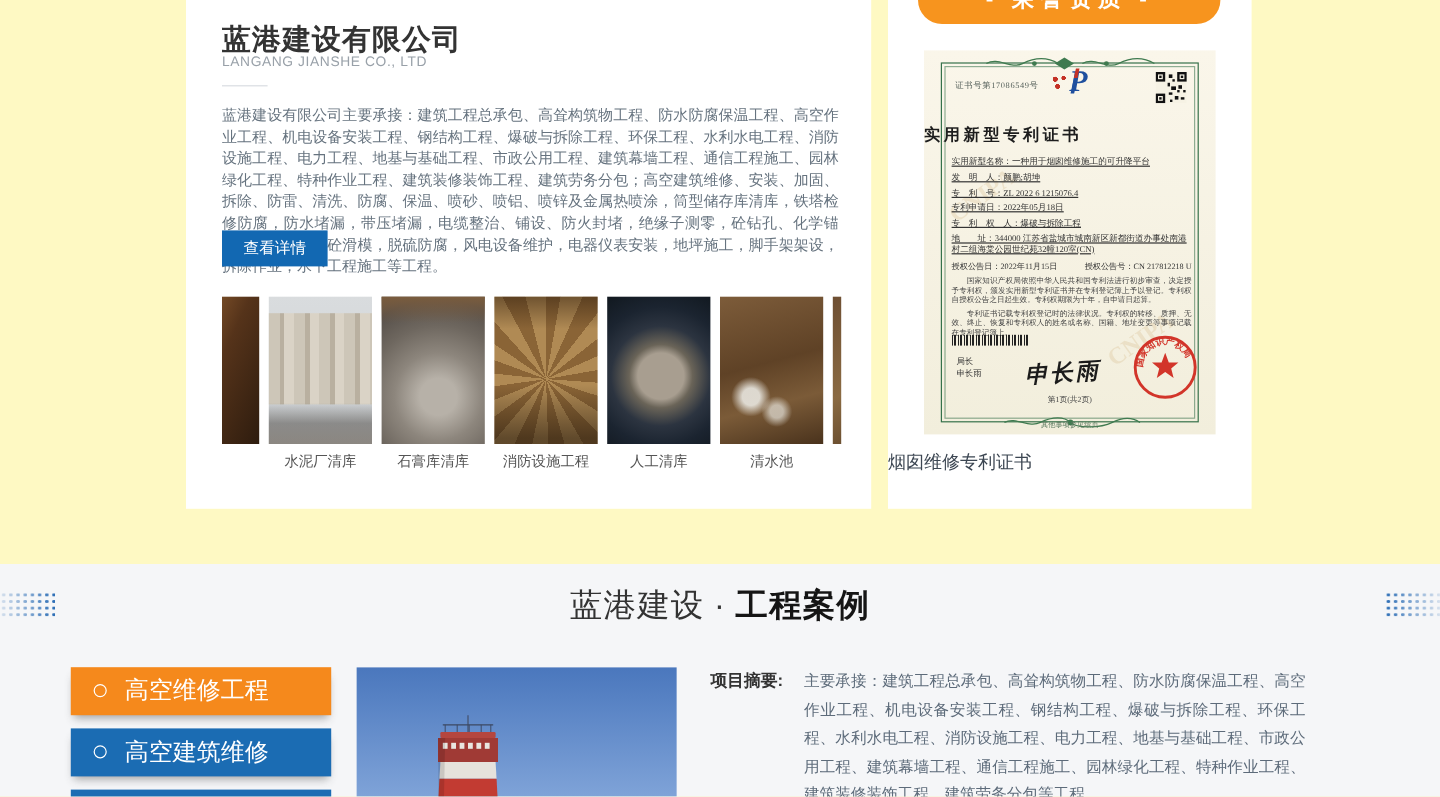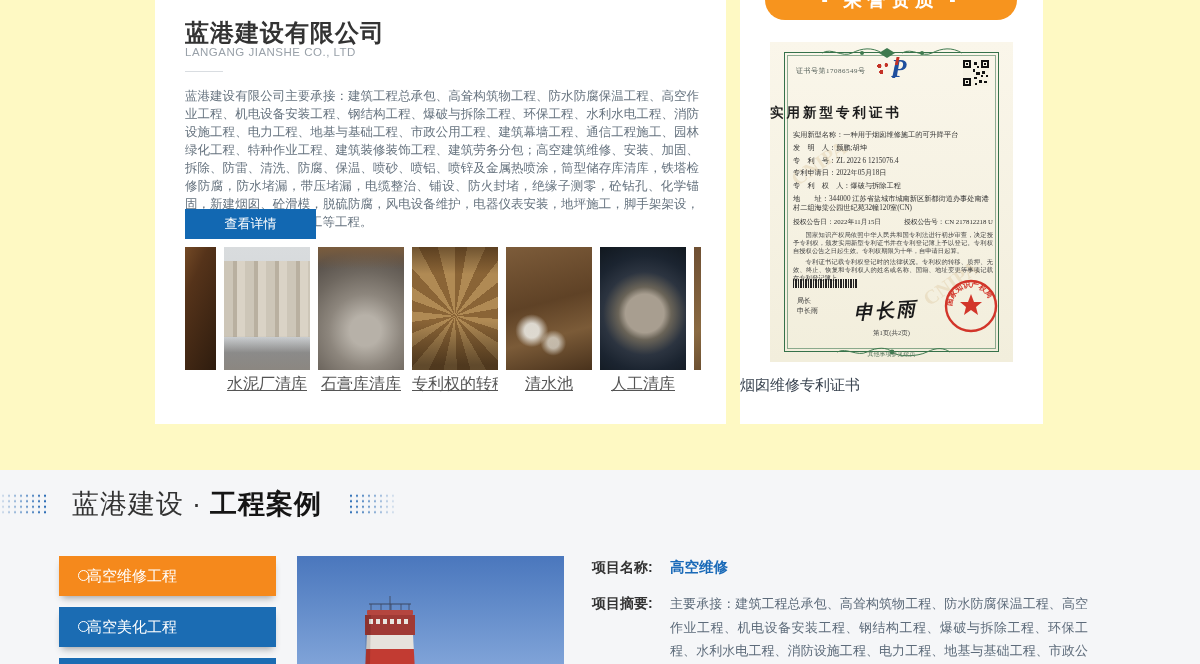--- a/index.html
+++ b/index.html
@@ -6,28 +6,28 @@
   body { font-family:"Liberation Sans","DejaVu Sans",sans-serif; background:#e8e8e8; }
   .stage { position:relative; width:1200px; height:664px; overflow:hidden; background:#fef9c3; }
   .bottom-band { position:absolute; left:0; top:470px; width:1200px; height:194px; background:#f5f6f8; }
 
   
   .left-panel { position:absolute; left:155px; top:0; width:571px; height:424px; background:#fff; }
   .company-name { position:absolute; left:30px; top:17px; font-size:24px; font-weight:bold; color:#333; letter-spacing:1px; }
   .company-en { position:absolute; left:30px; top:46px; font-size:11.5px; color:#99a1a9; letter-spacing:.5px; }
   .divider { position:absolute; left:30px; top:71px; width:38px; height:1px; background:#d9dde1; }
   .company-intro { position:absolute; left:30px; top:87px; width:514px; font-size:12.5px; line-height:18px; color:#66737f; text-align:justify; }
-  .detail-btn { position:absolute; left:30px; top:209px; width:131px; height:30px; background:#1268b2; color:#fff; font-size:13px; text-align:center; line-height:30px; cursor:pointer; border:none; font-family:inherit; }
+  .detail-btn { position:absolute; left:30px; top:192px; width:88px; height:30px; background:#1268b2; color:#fff; font-size:13px; text-align:center; line-height:30px; cursor:pointer; border:none; font-family:inherit; }
 
   
   .carousel { position:absolute; left:30px; top:247px; width:516px; height:151px; overflow:hidden; }
   .car-track { display:flex; gap:8px; margin-left:-55px; }
   .car-item { flex:0 0 86px; width:86px; }
   .car-img { width:86px; height:123px; }
-  .car-cap { height:28px; line-height:28px; background:#fff; font-size:16px; color:#555; text-align:center; white-space:nowrap; overflow:hidden;text-decoration:underline; }
+  .car-cap { height:28px; line-height:28px; background:#fff; font-size:12px; color:#555; text-align:center; white-space:nowrap; overflow:hidden; }
   .ph1 { background:linear-gradient(115deg,#f4eee4 0%,#e9ddc9 8%,#8a5a2e 26%,#55331a 55%,#2e1c0e 100%); }
   .ph2 { background-image:
       linear-gradient(180deg,rgba(58,52,46,0) 72%,rgba(58,52,46,.45) 86%,rgba(96,86,74,.6) 100%),
       repeating-linear-gradient(90deg,#cdc6b8 0 9px,#b9b0a0 9px 13px,#dad3c6 13px 21px),
       linear-gradient(#d9dcde,#ccd0d3);
     background-size:100% 100%,100% 62%,100% 100%;
     background-position:0 0,0 30%,0 0; background-repeat:no-repeat; }
   .ph3 { background:linear-gradient(180deg,#7a5c3e 0%,rgba(122,92,62,0) 18%),
       radial-gradient(circle at 55% 68%,#b7b1a8 0 16%,#8d867d 38%,#6e675f 62%,#57504a 85%,#63543f 100%); }
   .ph4 { background:linear-gradient(180deg,rgba(46,28,12,.5) 0%,rgba(46,28,12,0) 22%,rgba(30,20,10,0) 60%,rgba(30,20,10,.55) 96%),
@@ -49,45 +49,45 @@
   .cert-no { position:absolute; left:26px; top:24px; font-size:7px; color:#55605a; letter-spacing:.5px; }
   .qr { position:absolute; right:24px; top:18px; }
   .cnipa { position:absolute; left:53%; top:14px; transform:translateX(-50%); font-style:italic; font-weight:bold; font-size:25px; color:#1f4f9e; line-height:1; }
   .cnipa i { position:absolute; left:-15px; top:7px; width:14px; height:13px; font-style:normal;
       background:radial-gradient(circle at 3px 3px,#c43126 2px,transparent 2.3px),
                  radial-gradient(circle at 10px 2px,#c43126 1.7px,transparent 2px),
                  radial-gradient(circle at 5px 9px,#c43126 1.9px,transparent 2.2px); }
   .cnipa b { position:absolute; left:3px; top:1px; width:3px; height:21px; background:linear-gradient(180deg,#c43126 40%,#1f4f9e 40%); transform:skewX(-12deg); }
   .cert-title { position:absolute; left:0; top:62px; width:100%; font-weight:bold; font-size:13.5px; letter-spacing:3px; color:#1d1d1d; }
   .cert-fields { position:absolute; left:23px; right:20px; top:89px; }
-  .cf { font-size:7.2px; line-height:8.8px; margin-bottom:4px; color:#333; }
+  .cf { font-size:7.2px; line-height:8.8px; margin-bottom:4px; color:#333;text-decoration:underline; }
   .cf-grant { display:flex; justify-content:space-between; font-size:6.8px; color:#333; margin-top:1px; }
   .cert-legal { position:absolute; left:23px; right:20px; top:189px; }
   .cert-legal p { font-size:6.3px; line-height:8.2px; text-indent:2em; text-align:justify; color:#444; margin-bottom:2px; }
   .barcode { position:absolute; left:23px; top:237px; width:64px; height:9px;
       background:repeating-linear-gradient(90deg,#222 0 1px,transparent 1px 2px,#222 2px 4px,transparent 4px 5px); }
   .signer { position:absolute; left:27px; top:254px; font-size:7px; line-height:10px; color:#333; }
   .signature { position:absolute; left:84px; top:256px; font-size:19px; font-style:italic; font-weight:bold; color:#1b1b1b; transform:rotate(-4deg); letter-spacing:2px; }
   .seal { position:absolute; right:14px; top:236px; }
   .cert-page { position:absolute; left:0; top:287px; width:100%; text-align:center; font-size:6.5px; color:#444; }
   .cert-foot { position:absolute; left:0; top:308px; width:100%; text-align:center; font-size:6px; color:#5c7a60; }
   .cert-caption { position:absolute; left:0; top:376px; width:100%; text-align:left; font-size:15px; color:#3c4652; }
 
   
-  .section-header { position:absolute; left:0; top:486px; width:1200px; display:flex; justify-content:flex-start; align-items:center; gap:26px; }
+  .section-header { position:absolute; left:0; top:486px; width:1200px; display:flex; justify-content:space-between; align-items:center; gap:26px; }
   .dots { width:46px; height:22px; background-image:radial-gradient(circle,#2a6cb5 1.3px,transparent 1.5px); background-size:6px 5.5px; }
   .dots-l { -webkit-mask-image:linear-gradient(90deg,rgba(0,0,0,.15),#000); mask-image:linear-gradient(90deg,rgba(0,0,0,.15),#000); }
   .dots-r { -webkit-mask-image:linear-gradient(270deg,rgba(0,0,0,.15),#000); mask-image:linear-gradient(270deg,rgba(0,0,0,.15),#000); }
   .sec-title { font-size:27px; color:#333; letter-spacing:1px; }
   .sec-title .sep { margin:0 8px; color:#333; }
   .sec-title .main { font-weight:bold; color:#151515; }
 
   
   .case-tabs { position:absolute; left:59px; top:556px; width:217px; }
-  .tab { position:relative; height:40px; line-height:40px; color:#fff; font-size:15px; padding-left:28px; margin-bottom:11px; cursor:pointer; box-shadow:0 5px 7px -3px rgba(60,60,60,.45); }
+  .tab { position:relative; height:40px; line-height:40px; color:#fff; font-size:20px; padding-left:45px; margin-bottom:11px; cursor:pointer; box-shadow:0 5px 7px -3px rgba(60,60,60,.45); }
   .tab .bullet { position:absolute; left:19px; top:14px; width:11px; height:11px; border:1.5px solid #fff; border-radius:50%; }
   .tab-orange { background:#f5891c; }
   .tab-blue { background:#1b6cb3; }
   .tab-partial { background:#1b6cb3; height:6px; margin-bottom:0; box-shadow:none; }
   .project-photo { position:absolute; left:297px; top:556px; width:267px; height:108px; }
   .project-info { position:absolute; left:592px; top:556px; width:496px; }
   .pi-row { display:flex; margin-bottom:14px; }
   .pi-label { flex:0 0 62px; font-size:14px; font-weight:bold; color:#333; line-height:22px; white-space:nowrap; }
   .pi-name { font-size:14.5px; font-weight:bold; color:#1a6ab8; line-height:22px; margin-left:16px; cursor:pointer; }
   .pi-summary { margin-left:16px; font-size:13px; line-height:23.5px; color:#5d6b7a; text-align:justify; }
@@ -114,29 +114,29 @@
         <div class="car-item">
           <div class="car-img ph2"></div>
           <div class="car-cap">水泥厂清库</div>
         </div>
         <div class="car-item">
           <div class="car-img ph3"></div>
           <div class="car-cap">石膏库清库</div>
         </div>
         <div class="car-item">
           <div class="car-img ph4"></div>
-          <div class="car-cap">专利权的转移</div>
+          <div class="car-cap">消防设施工程</div>
+        </div>
+        <div class="car-item">
+          <div class="car-img ph5"></div>
+          <div class="car-cap">人工清库</div>
         </div>
         <div class="car-item">
           <div class="car-img ph6"></div>
           <div class="car-cap">清水池</div>
-        </div>
-        <div class="car-item">
-          <div class="car-img ph5"></div>
-          <div class="car-cap">人工清库</div>
         </div>
         <div class="car-item">
           <div class="car-img ph7"></div>
           <div class="car-cap"></div>
         </div>
       </div>
     </div>
   </div>
 
   <div class="right-panel">
@@ -242,21 +242,21 @@
     <div class="dots dots-r"></div>
   </div>
 
   <div class="case-tabs">
     <div class="tab tab-orange">
       <span class="bullet"></span>
       <span>高空维修工程</span>
     </div>
     <div class="tab tab-blue">
       <span class="bullet"></span>
-      <span>高空美化工程</span>
+      <span>高空建筑维修</span>
     </div>
     <div class="tab tab-partial">
       <span></span>
     </div>
   </div>
 
   <svg class="project-photo" viewBox="0 0 267 108">
     <defs>
       <linearGradient id="sky" x1="0" y1="0" x2="0" y2="1">
         <stop offset="0" stop-color="#4a77bd"></stop>
@@ -279,21 +279,17 @@
       <rect x="93" y="63" width="4" height="5" fill="#e9e6e0"></rect>
     <rect x="100" y="63" width="4" height="5" fill="#e9e6e0"></rect>
       <rect x="107" y="63" width="4" height="5" fill="#e9e6e0"></rect>
     <path d="M70 79 L116 79 L116.8 93 L69.2 93 Z" fill="#e6e2dc"></path>
     <path d="M69.2 93 L116.8 93 L117.6 108 L68.4 108 Z" fill="#c23b32"></path>
     <path d="M68 59 L74 59 L73 108 L68.4 108 Z" fill="rgba(0,0,0,0.12)"></path>
   </svg>
 
   <div class="project-info">
     <div class="pi-row">
-      <span class="pi-label">项目名称:</span>
-      <span class="pi-name">高空维修</span>
-    </div>
-    <div class="pi-row">
       <span class="pi-label">项目摘要:</span>
       <span class="pi-summary">主要承接：建筑工程总承包、高耸构筑物工程、防水防腐保温工程、高空作业工程、机电设备安装工程、钢结构工程、爆破与拆除工程、环保工程、水利水电工程、消防设施工程、电力工程、地基与基础工程、市政公用工程、建筑幕墙工程、通信工程施工、园林绿化工程、特种作业工程、建筑装修装饰工程、建筑劳务分包等工程。</span>
     </div>
   </div>
 </div>
 
 </body></html>

